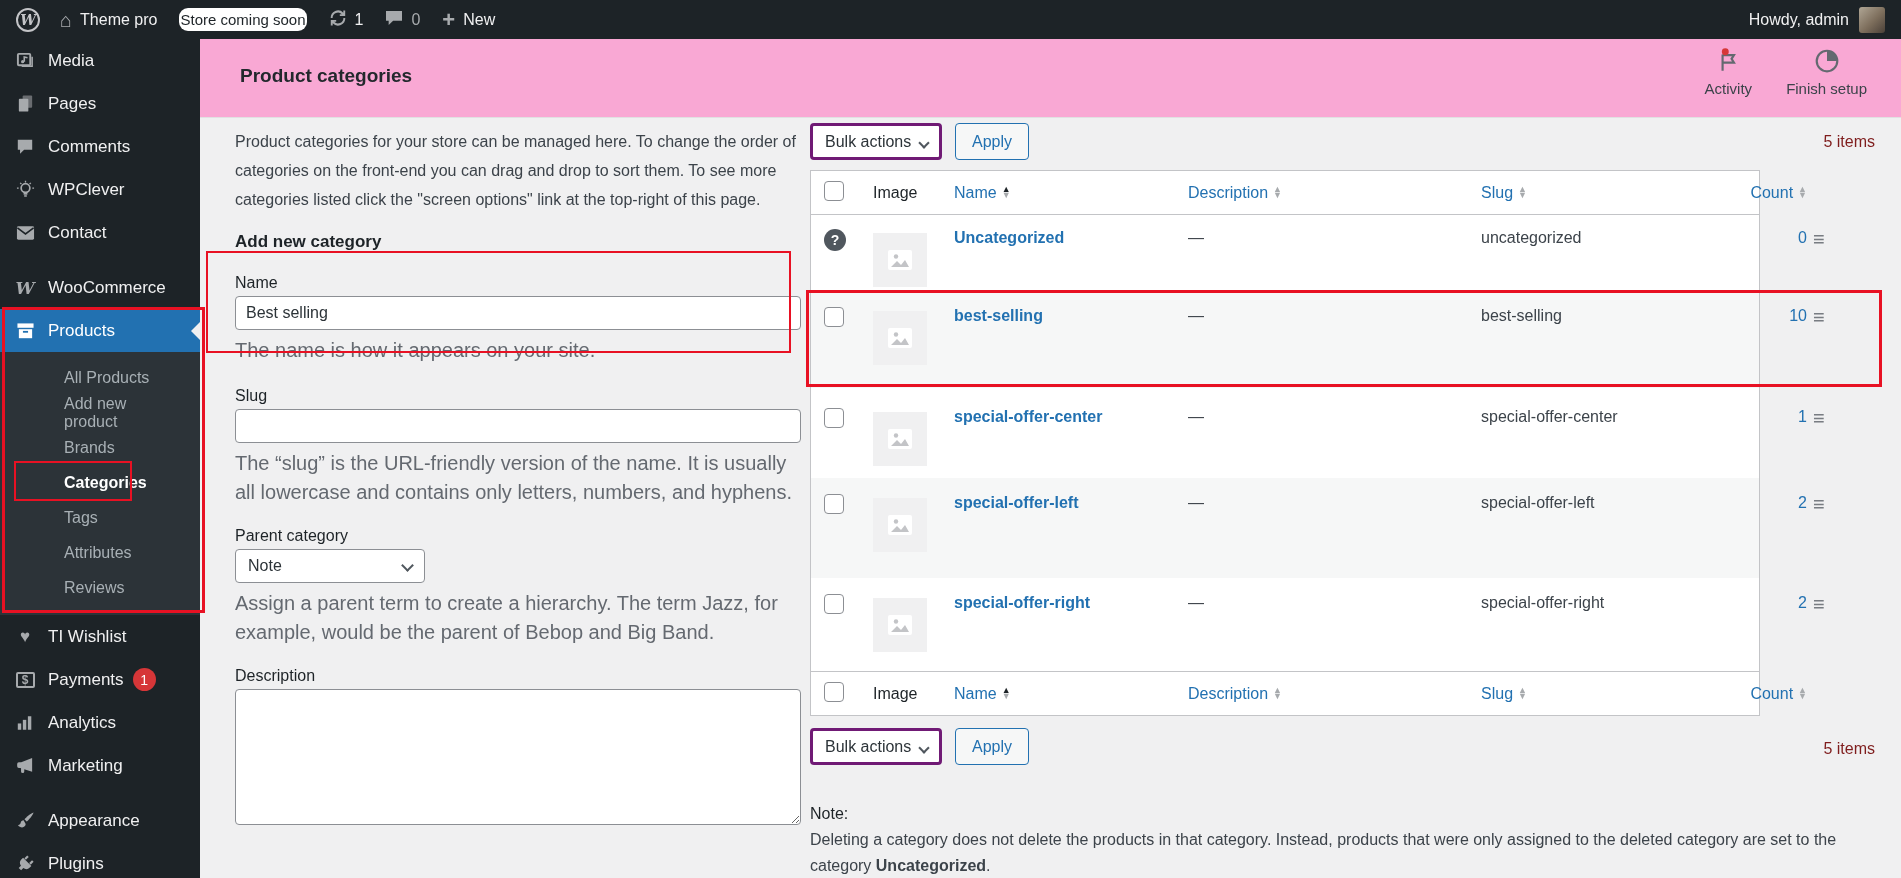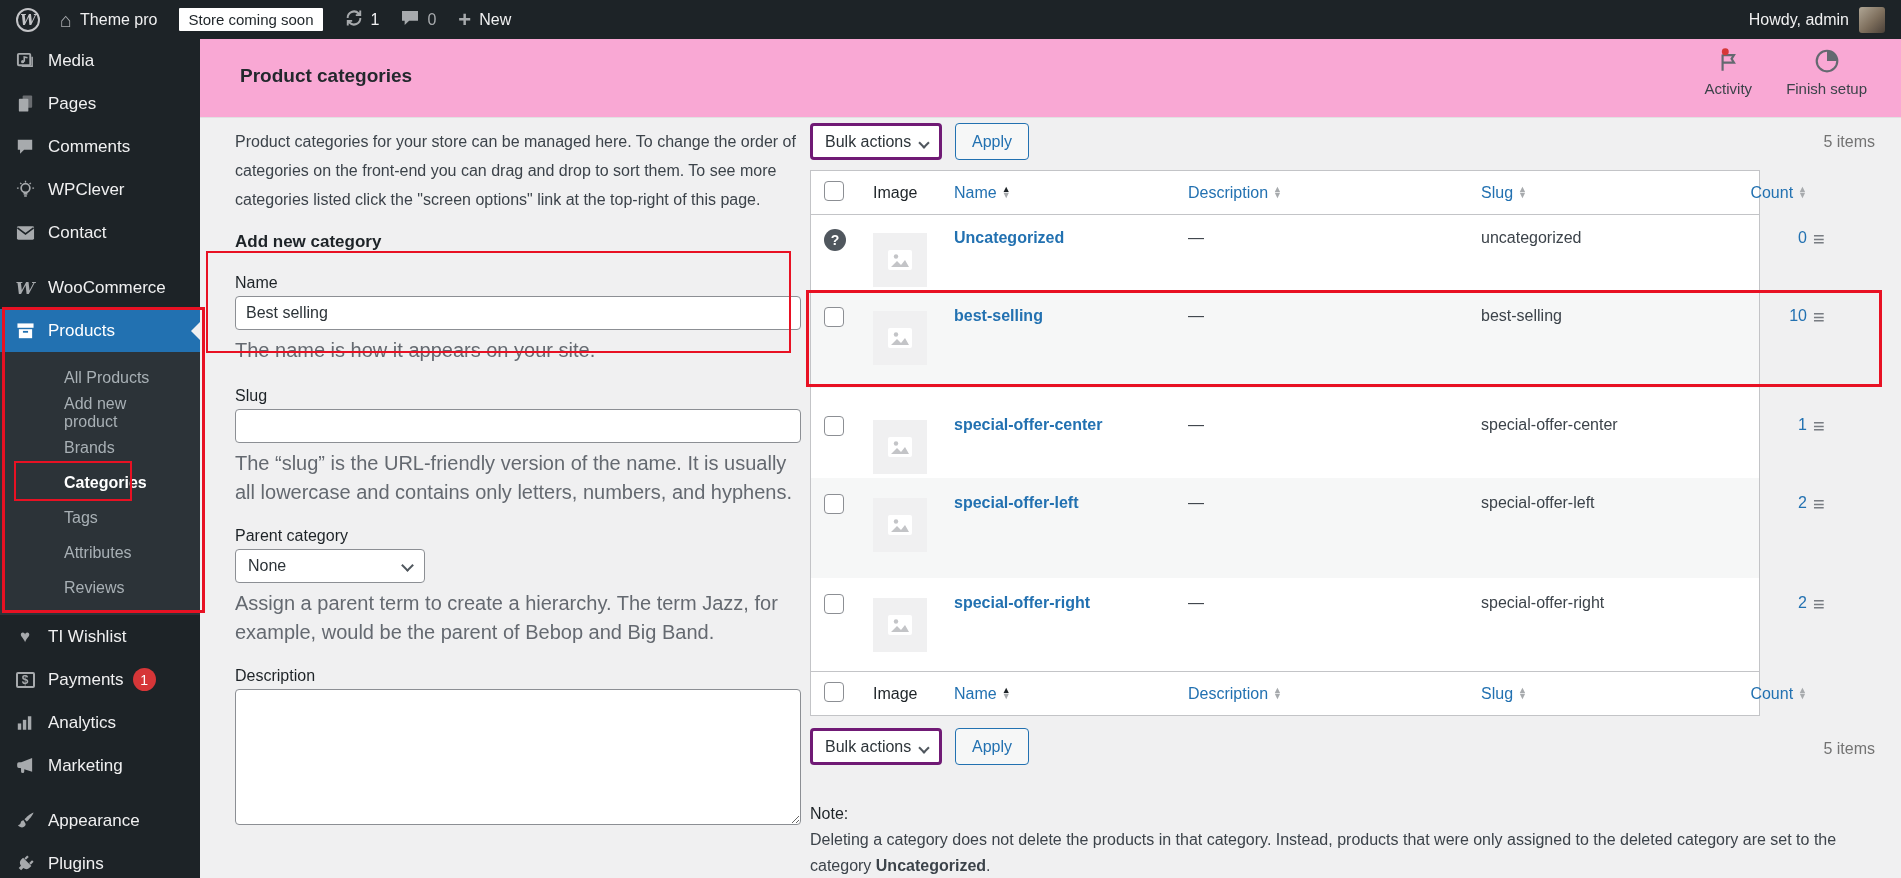--- a/index.html
+++ b/index.html
@@ -8,21 +8,21 @@
   #root { position:relative; width:1901px; height:878px; overflow:hidden; background:#f0f0f1; }
 
   
   .admin-bar { position:absolute; left:0; top:0; width:1901px; height:39px; background:#1d2327;
     display:flex; align-items:center; padding:0 16px; color:#f0f0f1; font-size:16px; z-index:30; }
   .ab-item { display:flex; align-items:center; gap:8px; margin-right:22px; cursor:pointer; }
   .wp-logo { width:24px; height:24px; border:2px solid #c3c4c7; border-radius:50%; display:flex;
     align-items:center; justify-content:center; font-family:"DejaVu Serif", serif; font-style:italic;
     font-weight:bold; font-size:14px; color:#c3c4c7; margin-right:20px; }
   .home-glyph { font-size:20px; color:#a7aaad; line-height:1; }
-  .cs-badge { background:#ffffff; color:#1d2327; font-size:15px; padding:3px 9px; border-radius:1px; margin-right:22px; }
+  .cs-badge { background:#ffffff; color:#1d2327; font-size:15px; padding:3px 1px; border-radius:9px; margin-right:22px; }
   .count-dim { color:#a7aaad; }
   .plus-glyph { font-size:22px; font-weight:bold; color:#a7aaad; line-height:1; }
   .ab-right { margin-left:auto; display:flex; align-items:center; gap:10px; }
   .avatar { width:26px; height:26px; border-radius:3px;
     background:linear-gradient(135deg,#b0a695 0%,#7d6e5c 55%,#4a4038 100%); }
 
   
   .sidebar { position:absolute; left:0; top:39px; width:200px; height:839px; background:#1d2327;
     color:#f0f0f1; z-index:10; }
   .sb-item { height:43px; display:flex; align-items:center; padding-left:14px; font-size:17px;
@@ -74,41 +74,41 @@
 
   
   .table-col { position:absolute; left:610px; top:84px; width:1065px; }
   .bulk-row { display:flex; gap:13px; align-items:center; }
   .bulk-sel { width:132px; height:37px; background:#fff; border:3px solid #701a75; border-radius:4px;
     display:flex; align-items:center; padding:0 12px; font-size:16px; color:#2c3338; cursor:pointer; position:relative; }
   .bulk-sel .chev { position:absolute; right:11px; top:13px; width:8px; height:8px;
     border-right:2px solid #50575e; border-bottom:2px solid #50575e; transform:rotate(45deg); }
   .apply-btn { height:37px; padding:0 16px; background:#f6f7f7; border:1px solid #2271b1; border-radius:4px;
     color:#2271b1; font-size:16px; cursor:pointer; font-family:"Liberation Sans",sans-serif; }
-  .items-count { position:absolute; right:0; top:10px; font-size:16px; color:#737373; }
+  .items-count { position:absolute; right:0; top:10px; font-size:16px; color:#7f1d1d; }
   .items-count.bottom { top:617px; }
 
   .table-box { margin-top:10px; width:950px; background:#fff; border:1px solid #c3c4c7; }
   .grid-row { display:grid; grid-template-columns:49px 81px 234px 293px 280px 52px 1fr;
     padding-left:13px; align-items:start; }
   .thead, .tfoot { height:44px; align-items:center; }
   .thead { border-bottom:1px solid #c3c4c7; }
   .tfoot { border-top:1px solid #c3c4c7; }
   .col-label { font-size:16px; color:#1d2327; }
   .sort-link { font-size:16px; color:#2271b1; text-decoration:none; cursor:pointer; display:inline-flex; align-items:center; gap:5px; }
   .sort { display:inline-flex; flex-direction:column; line-height:.62; font-size:9px; color:#a7aaad; }
   .sort .on { color:#1d2327; }
   .c-count-h { justify-self:end; padding-right:6px; }
 
   .trow { border:none; }
   .trow:nth-child(odd) { background:#f6f7f7; }
   .trow:nth-child(even) { background:#ffffff; }
   .trow.r1 { height:76px; padding-top:14px; }
   .trow.r2 { height:97px; padding-top:16px; }
-  .trow.r3 { height:90px; padding-top:28px; }
+  .trow.r3 { height:90px; padding-top:20px; }
   .trow.r4 { height:100px; padding-top:16px; }
   .trow.r5 { height:93px; padding-top:16px; }
   .checkbox { width:20px; height:20px; background:#fff; border:1px solid #8c8f94; border-radius:4px;
     display:inline-block; cursor:pointer; }
   .qmark { width:22px; height:22px; border-radius:50%; background:#50575e; color:#fff; font-size:14px;
     font-weight:bold; display:inline-flex; align-items:center; justify-content:center; }
   .thumb { width:54px; height:54px; background:#f0f0f1; display:inline-flex; align-items:center;
     justify-content:center; margin-top:4px; }
   .name-link { font-size:16px; font-weight:bold; color:#2271b1; text-decoration:none; cursor:pointer; }
   .cell-txt { font-size:16px; color:#3c434a; }
@@ -330,21 +330,21 @@
       <label class="f-label">Name</label>
       <input class="txt-input" type="text" value="Best selling" style="">
       <div class="field-help">The name is how it appears on your site.</div>
 
       <label class="f-label">Slug</label>
       <input class="txt-input" type="text" value="" style="">
       <div class="field-help">The “slug” is the URL-friendly version of the name. It is usually all lowercase and contains only letters, numbers, and hyphens.</div>
 
       <label class="f-label tight">Parent category</label>
       <div class="sel">
-        <span>None</span>
+        <span>Note</span>
         <span class="chev"></span>
       </div>
       <div class="field-help">Assign a parent term to create a hierarchy. The term Jazz, for example, would be the parent of Bebop and Big Band.</div>
 
       <label class="f-label tight">Description</label>
       <textarea class="desc-area" style=""></textarea>
 
       
     </div>
 

